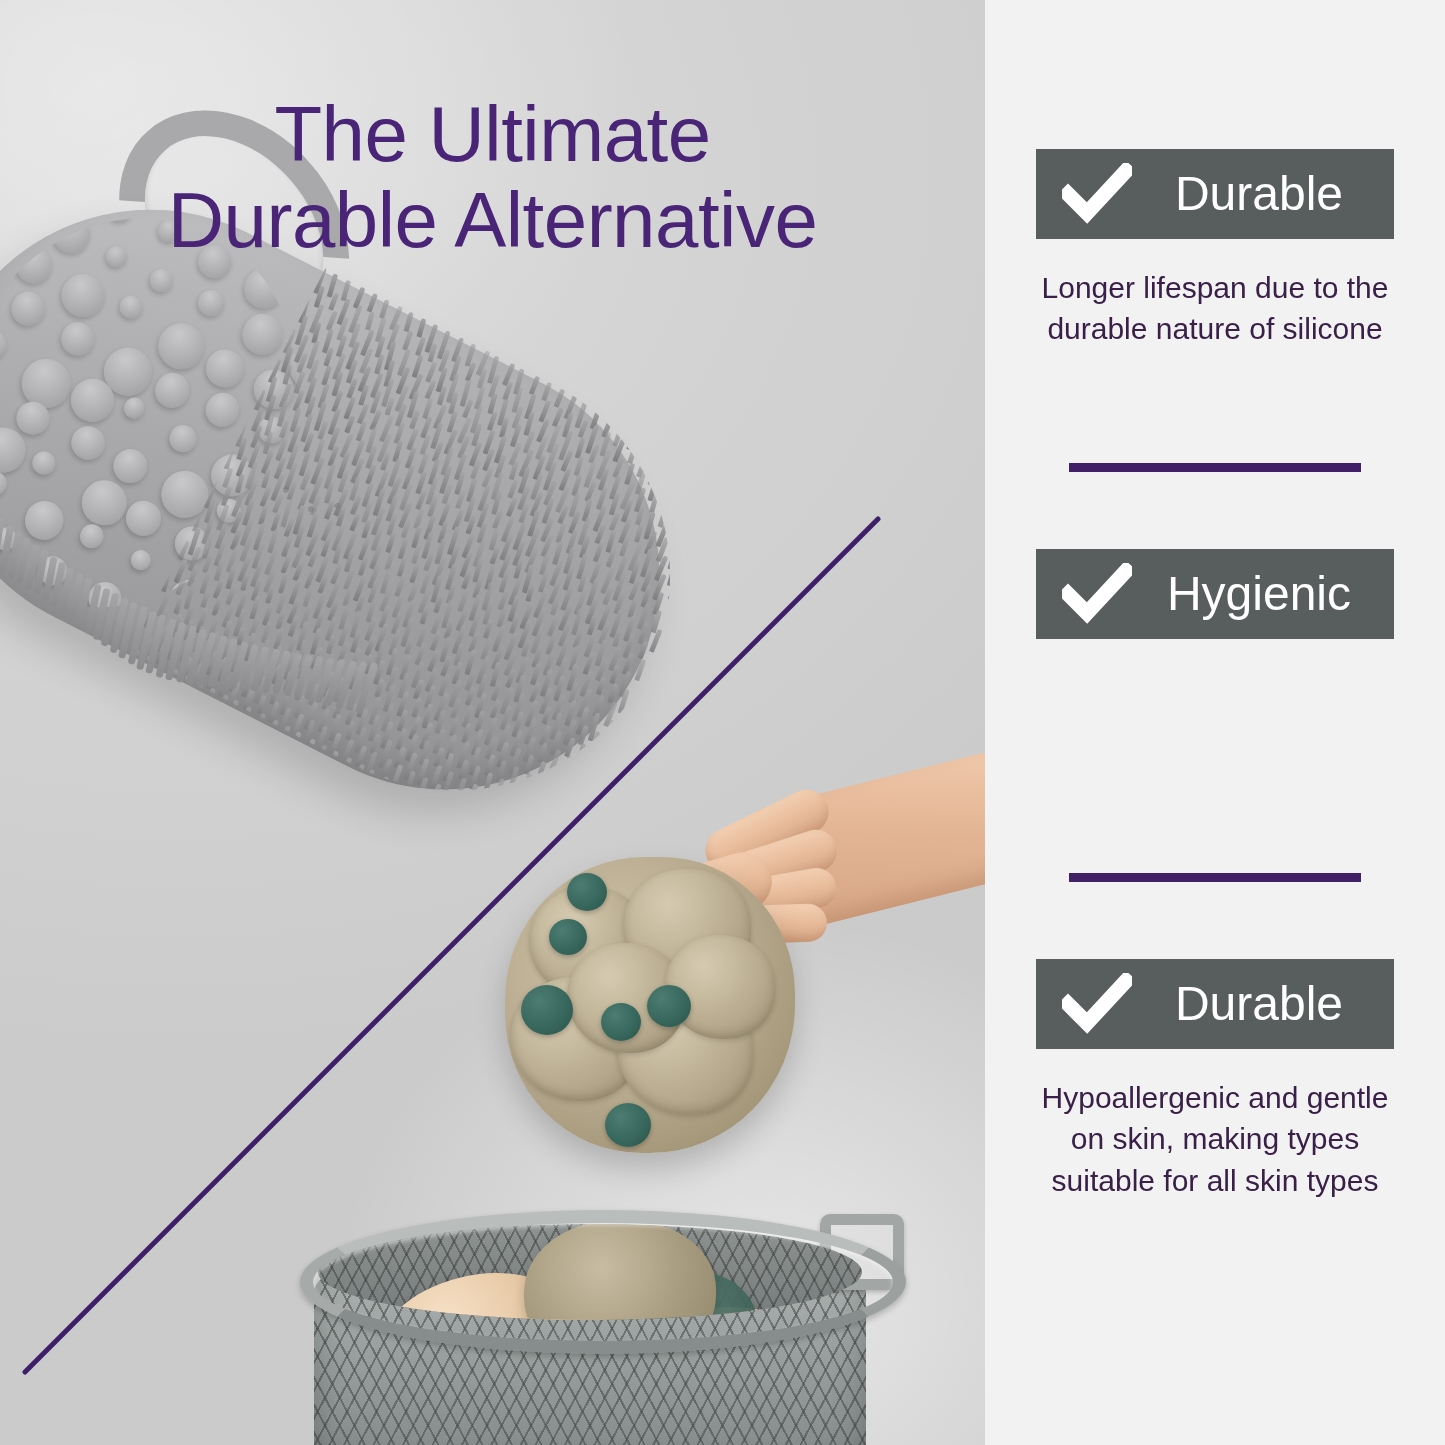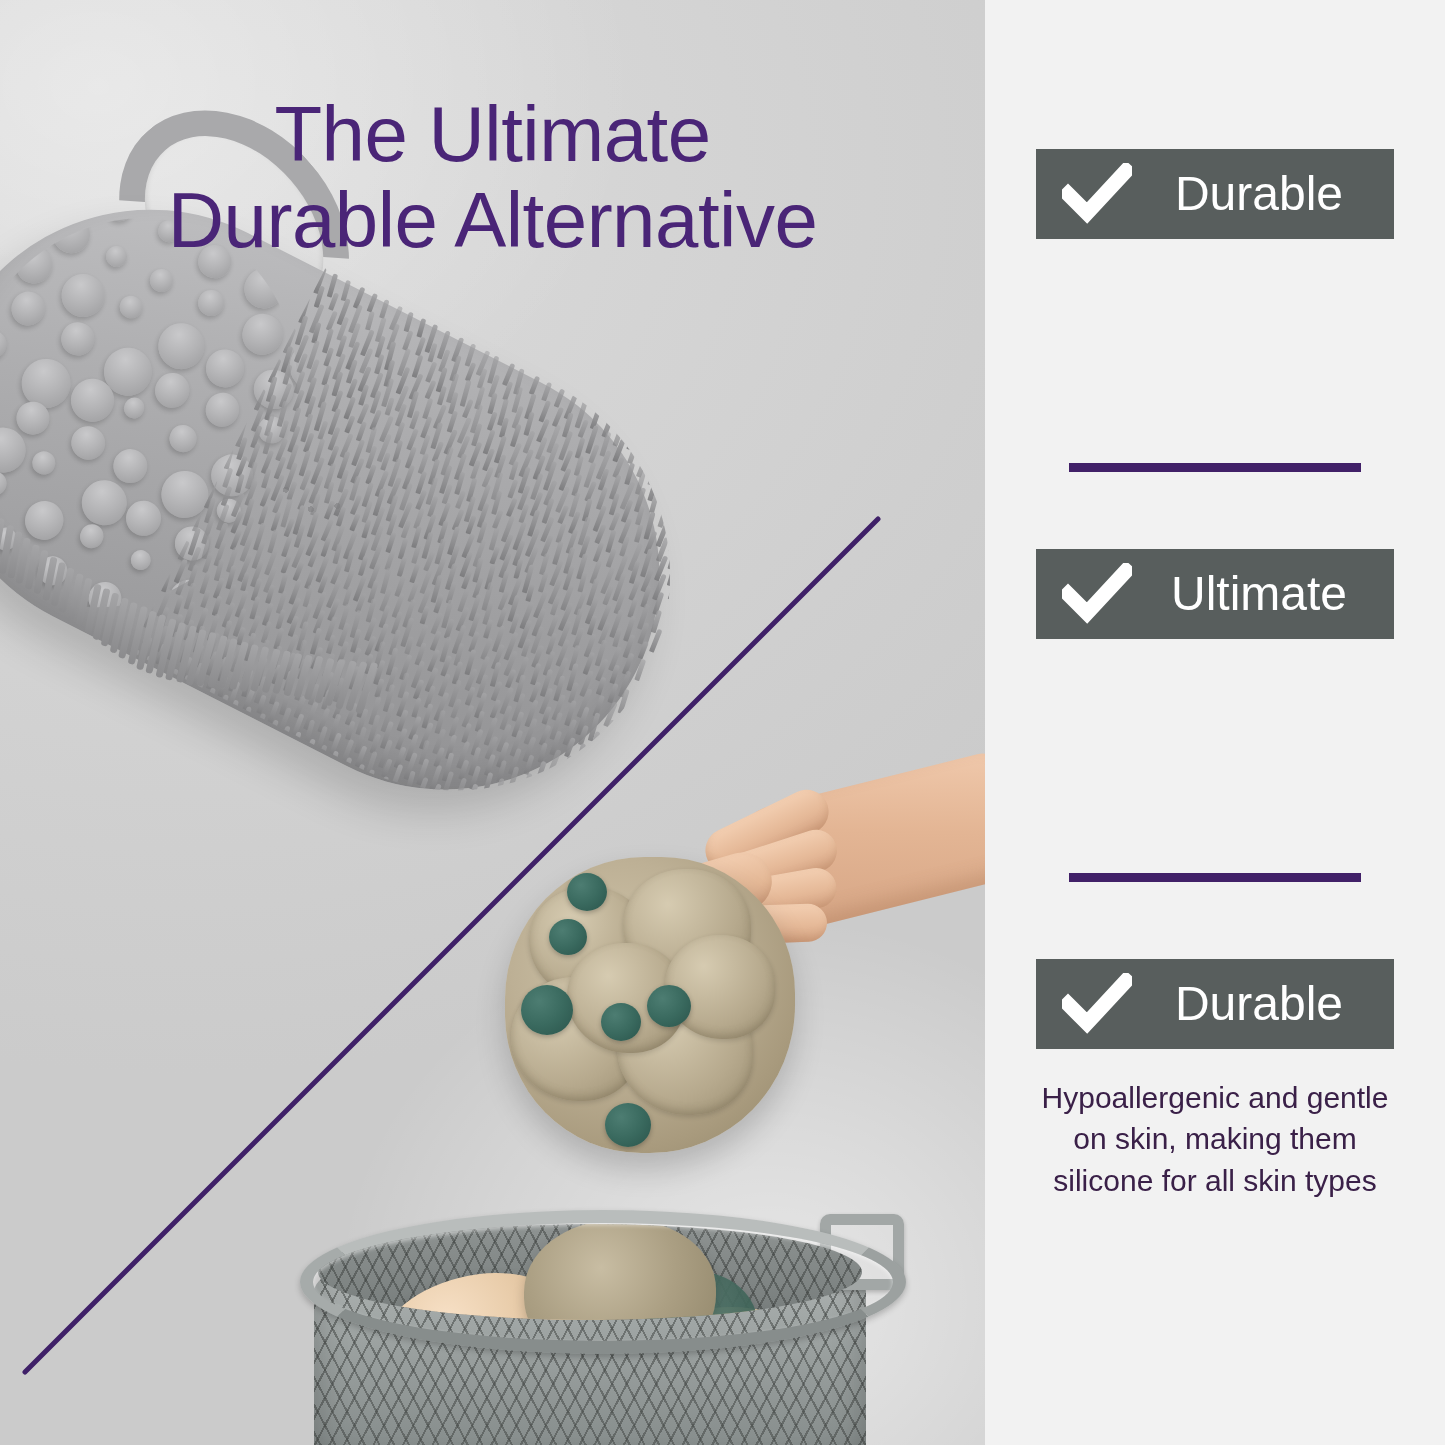--- a/index.html
+++ b/index.html
@@ -1383,37 +1383,38 @@
 
   <div id="right-panel">
 
     <div class="feature" style="top:149px;">
       <div class="badge">
         <svg class="check-icon" viewBox="0 0 70 62">
           <path d="M6 31 L25 50 L64 8" fill="none" stroke="#ffffff" stroke-width="15" stroke-linecap="square" stroke-linejoin="miter"></path>
         </svg>
         <span class="badge-label">Durable</span>
       </div>
+      <div class="feature-desc">Longer lifespan due to the durable nature of silicone</div>
     </div>
     <div class="rule" style="top:463px;"></div>
 
     <div class="feature" style="top:549px;">
       <div class="badge">
         <svg class="check-icon" viewBox="0 0 70 62">
           <path d="M6 31 L25 50 L64 8" fill="none" stroke="#ffffff" stroke-width="15" stroke-linecap="square" stroke-linejoin="miter"></path>
         </svg>
-        <span class="badge-label">Ultimate</span>
+        <span class="badge-label">Hygienic</span>
       </div>
     </div>
     <div class="rule" style="top:873px;"></div>
 
     <div class="feature" style="top:959px;">
       <div class="badge">
         <svg class="check-icon" viewBox="0 0 70 62">
           <path d="M6 31 L25 50 L64 8" fill="none" stroke="#ffffff" stroke-width="15" stroke-linecap="square" stroke-linejoin="miter"></path>
         </svg>
         <span class="badge-label">Durable</span>
       </div>
-      <div class="feature-desc">Hypoallergenic and gentle on skin, making them silicone for all skin types</div>
+      <div class="feature-desc">Hypoallergenic and gentle on skin, making types suitable for all skin types</div>
     </div>
   </div>
 
 </div>
 
 </body></html>

